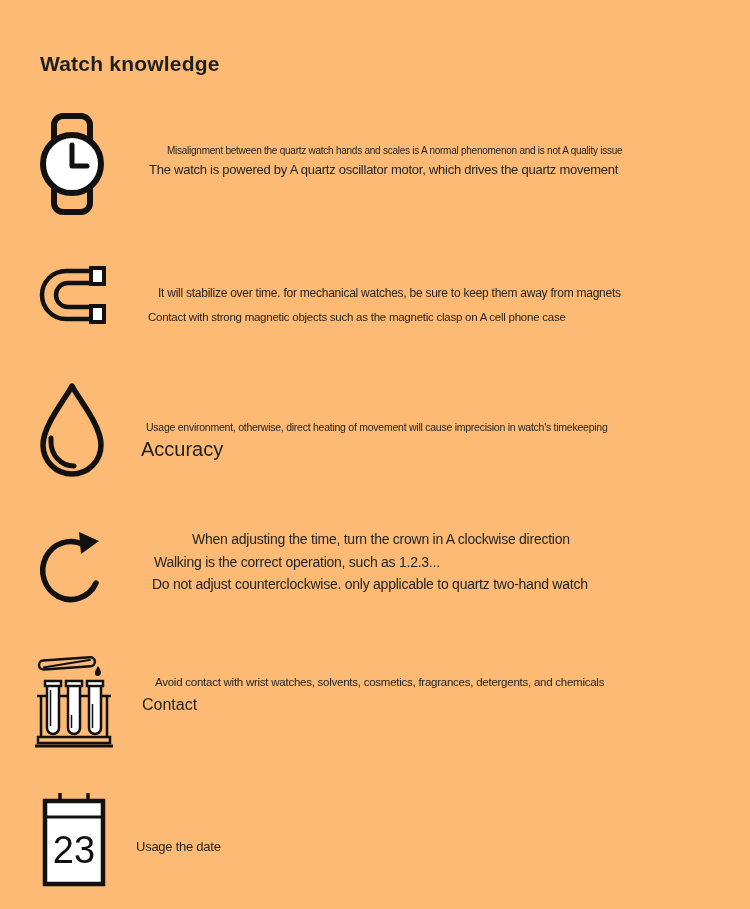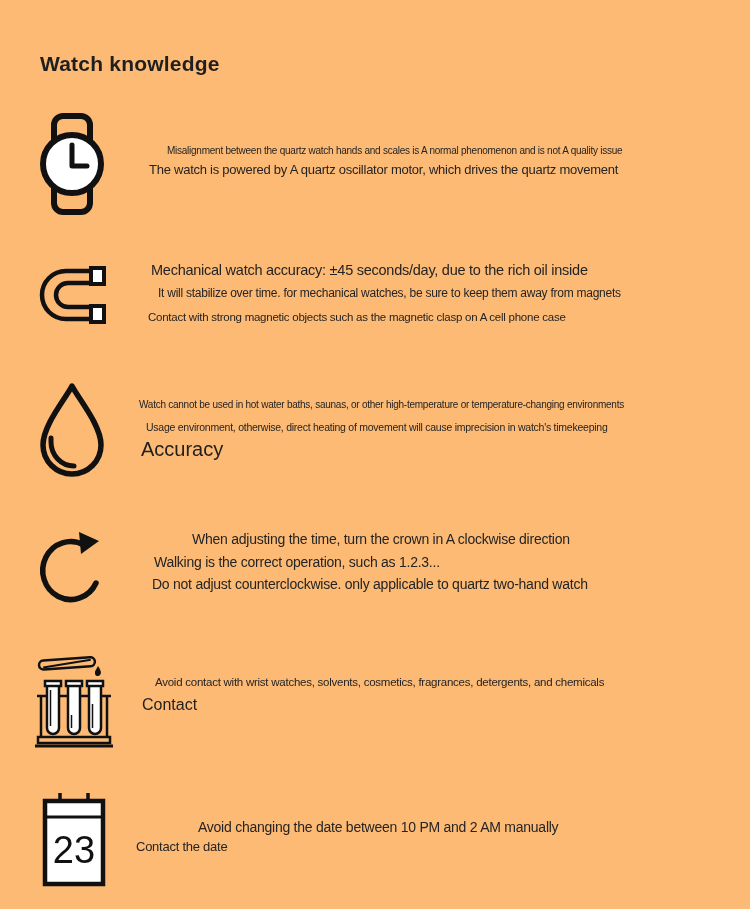--- a/index.html
+++ b/index.html
@@ -69,31 +69,29 @@
   <div class="ln s1l1">Misalignment between the quartz watch hands and scales is A normal phenomenon and is not A quality issue</div>
   <div class="ln s1l2">The watch is powered by A quartz oscillator motor, which drives the quartz movement</div>
 
   <div class="ic ic-magnet">
     <svg width="74" height="58" viewBox="0 0 74 58">
       <path d="M61 5 H30 a24 24 0 0 0 0 48 H61 V41 H32 a12 12 0 0 1 0 -24 H61 Z" fill="none" stroke="#111" stroke-width="4.5" stroke-linejoin="miter"></path>
       <rect x="55" y="2" width="13" height="16" fill="#fff" stroke="#111" stroke-width="4"></rect>
       <rect x="55" y="40" width="13" height="16" fill="#fff" stroke="#111" stroke-width="4"></rect>
     </svg>
   </div>
-  <div class="ln s2l1">Mechanical watch accuracy: ±45 seconds/day, due to the rich oil inside</div>
   <div class="ln s2l2">It will stabilize over time. for mechanical watches, be sure to keep them away from magnets</div>
   <div class="ln s2l3">Contact with strong magnetic objects such as the magnetic clasp on A cell phone case</div>
 
   <div class="ic ic-drop">
     <svg width="72" height="97" viewBox="0 0 72 97">
       <path d="M36 4 C30 16 7 43 7 63 a29 29 0 0 0 58 0 C65 43 42 16 36 4 Z" fill="none" stroke="#111" stroke-width="5.5" stroke-linejoin="round"></path>
       <path d="M15 56 v4 a23 24 0 0 0 23 24" fill="none" stroke="#111" stroke-width="5" stroke-linecap="round"></path>
     </svg>
   </div>
-  <div class="ln s3l1">Watch cannot be used in hot water baths, saunas, or other high-temperature or temperature-changing environments</div>
   <div class="ln s3l2">Usage environment, otherwise, direct heating of movement will cause imprecision in watch's timekeeping</div>
   <div class="ln s3l3 hd">Accuracy</div>
 
   <div class="ic ic-cw">
     <svg width="70" height="80" viewBox="0 0 70 80">
       <path d="M60 58 A28 29 0 1 1 48 20" fill="none" stroke="#111" stroke-width="5.5" stroke-linecap="round"></path>
       <path d="M43 7 L63 16 L45 29 Z" fill="#111"></path>
     </svg>
   </div>
   <div class="ln s4l1">When adjusting the time, turn the crown in A clockwise direction</div>
@@ -131,16 +129,15 @@
 
   <div class="ic ic-cal">
     <svg width="64" height="94" viewBox="0 0 64 94">
       <line x1="18" y1="0" x2="18" y2="15" stroke="#111" stroke-width="3.5"></line>
       <line x1="46" y1="0" x2="46" y2="15" stroke="#111" stroke-width="3.5"></line>
       <rect x="3" y="8" width="58" height="83" fill="#fff" stroke="#111" stroke-width="4.5"></rect>
       <line x1="3" y1="24" x2="61" y2="24" stroke="#111" stroke-width="3"></line>
       <text x="32" y="70" text-anchor="middle" font-size="38" font-weight="400" fill="#111" font-family="Liberation Sans, DejaVu Sans, sans-serif">23</text>
     </svg>
   </div>
-  <div class="ln s6l1">Avoid changing the date between 10 PM and 2 AM manually</div>
-  <div class="ln s6l2">Contact the date</div>
+  <div class="ln s6l2">Usage the date</div>
 
 </div>
 
 </body></html>

